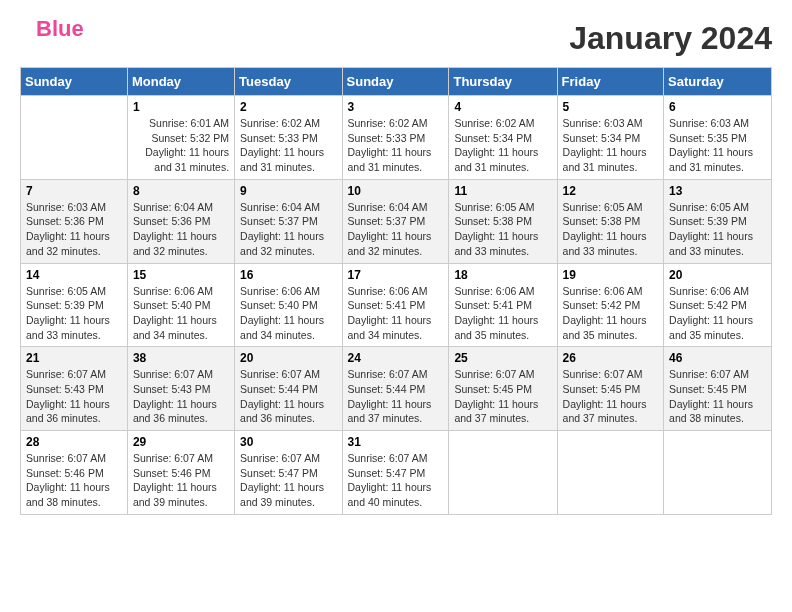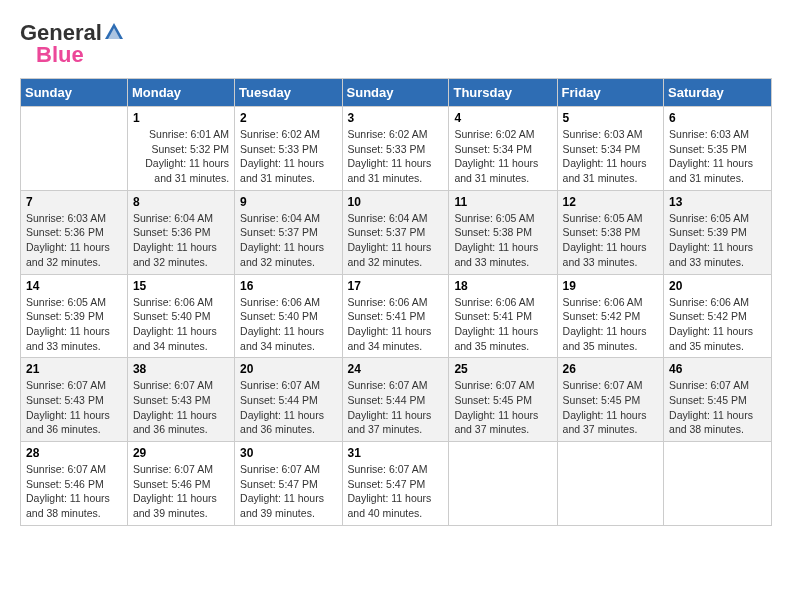--- a/index.html
+++ b/index.html
@@ -78,32 +78,24 @@
     }
     .empty-cell {
       background: #f9f9f9;
     }
   </style>
 </head>
 <body>
 
 <div class="header">
   <div class="logo">
-    <div class="logo-inner">
-      <div style="display:flex; align-items:center;">
-        <span style="font-size:22px; font-weight:bold; color:#333;">General</span>
-        <svg width="22" height="22" viewBox="0 0 22 22" style="margin-left:1px; margin-top:-2px;">
-          <polygon points="11,2 20,18 2,18" fill="#2e6db4"></polygon>
-          <polygon points="11,7 17,18 5,18" fill="#fff" opacity="0.6"></polygon>
-        </svg>
-      </div>
-    </div>
     <span style="font-size:22px; font-weight:bold; color:#ec4899; margin-top:-4px; margin-left:16px;">Blue</span>
   </div>
   <div class="title-block">
+    <h1>January 2024</h1>
   </div>
 </div>
 
 <table>
   <thead>
     <tr>
     <th>Sunday</th>
         <th>Monday</th>
         <th>Tuesday</th>
         <th>Sunday</th>

